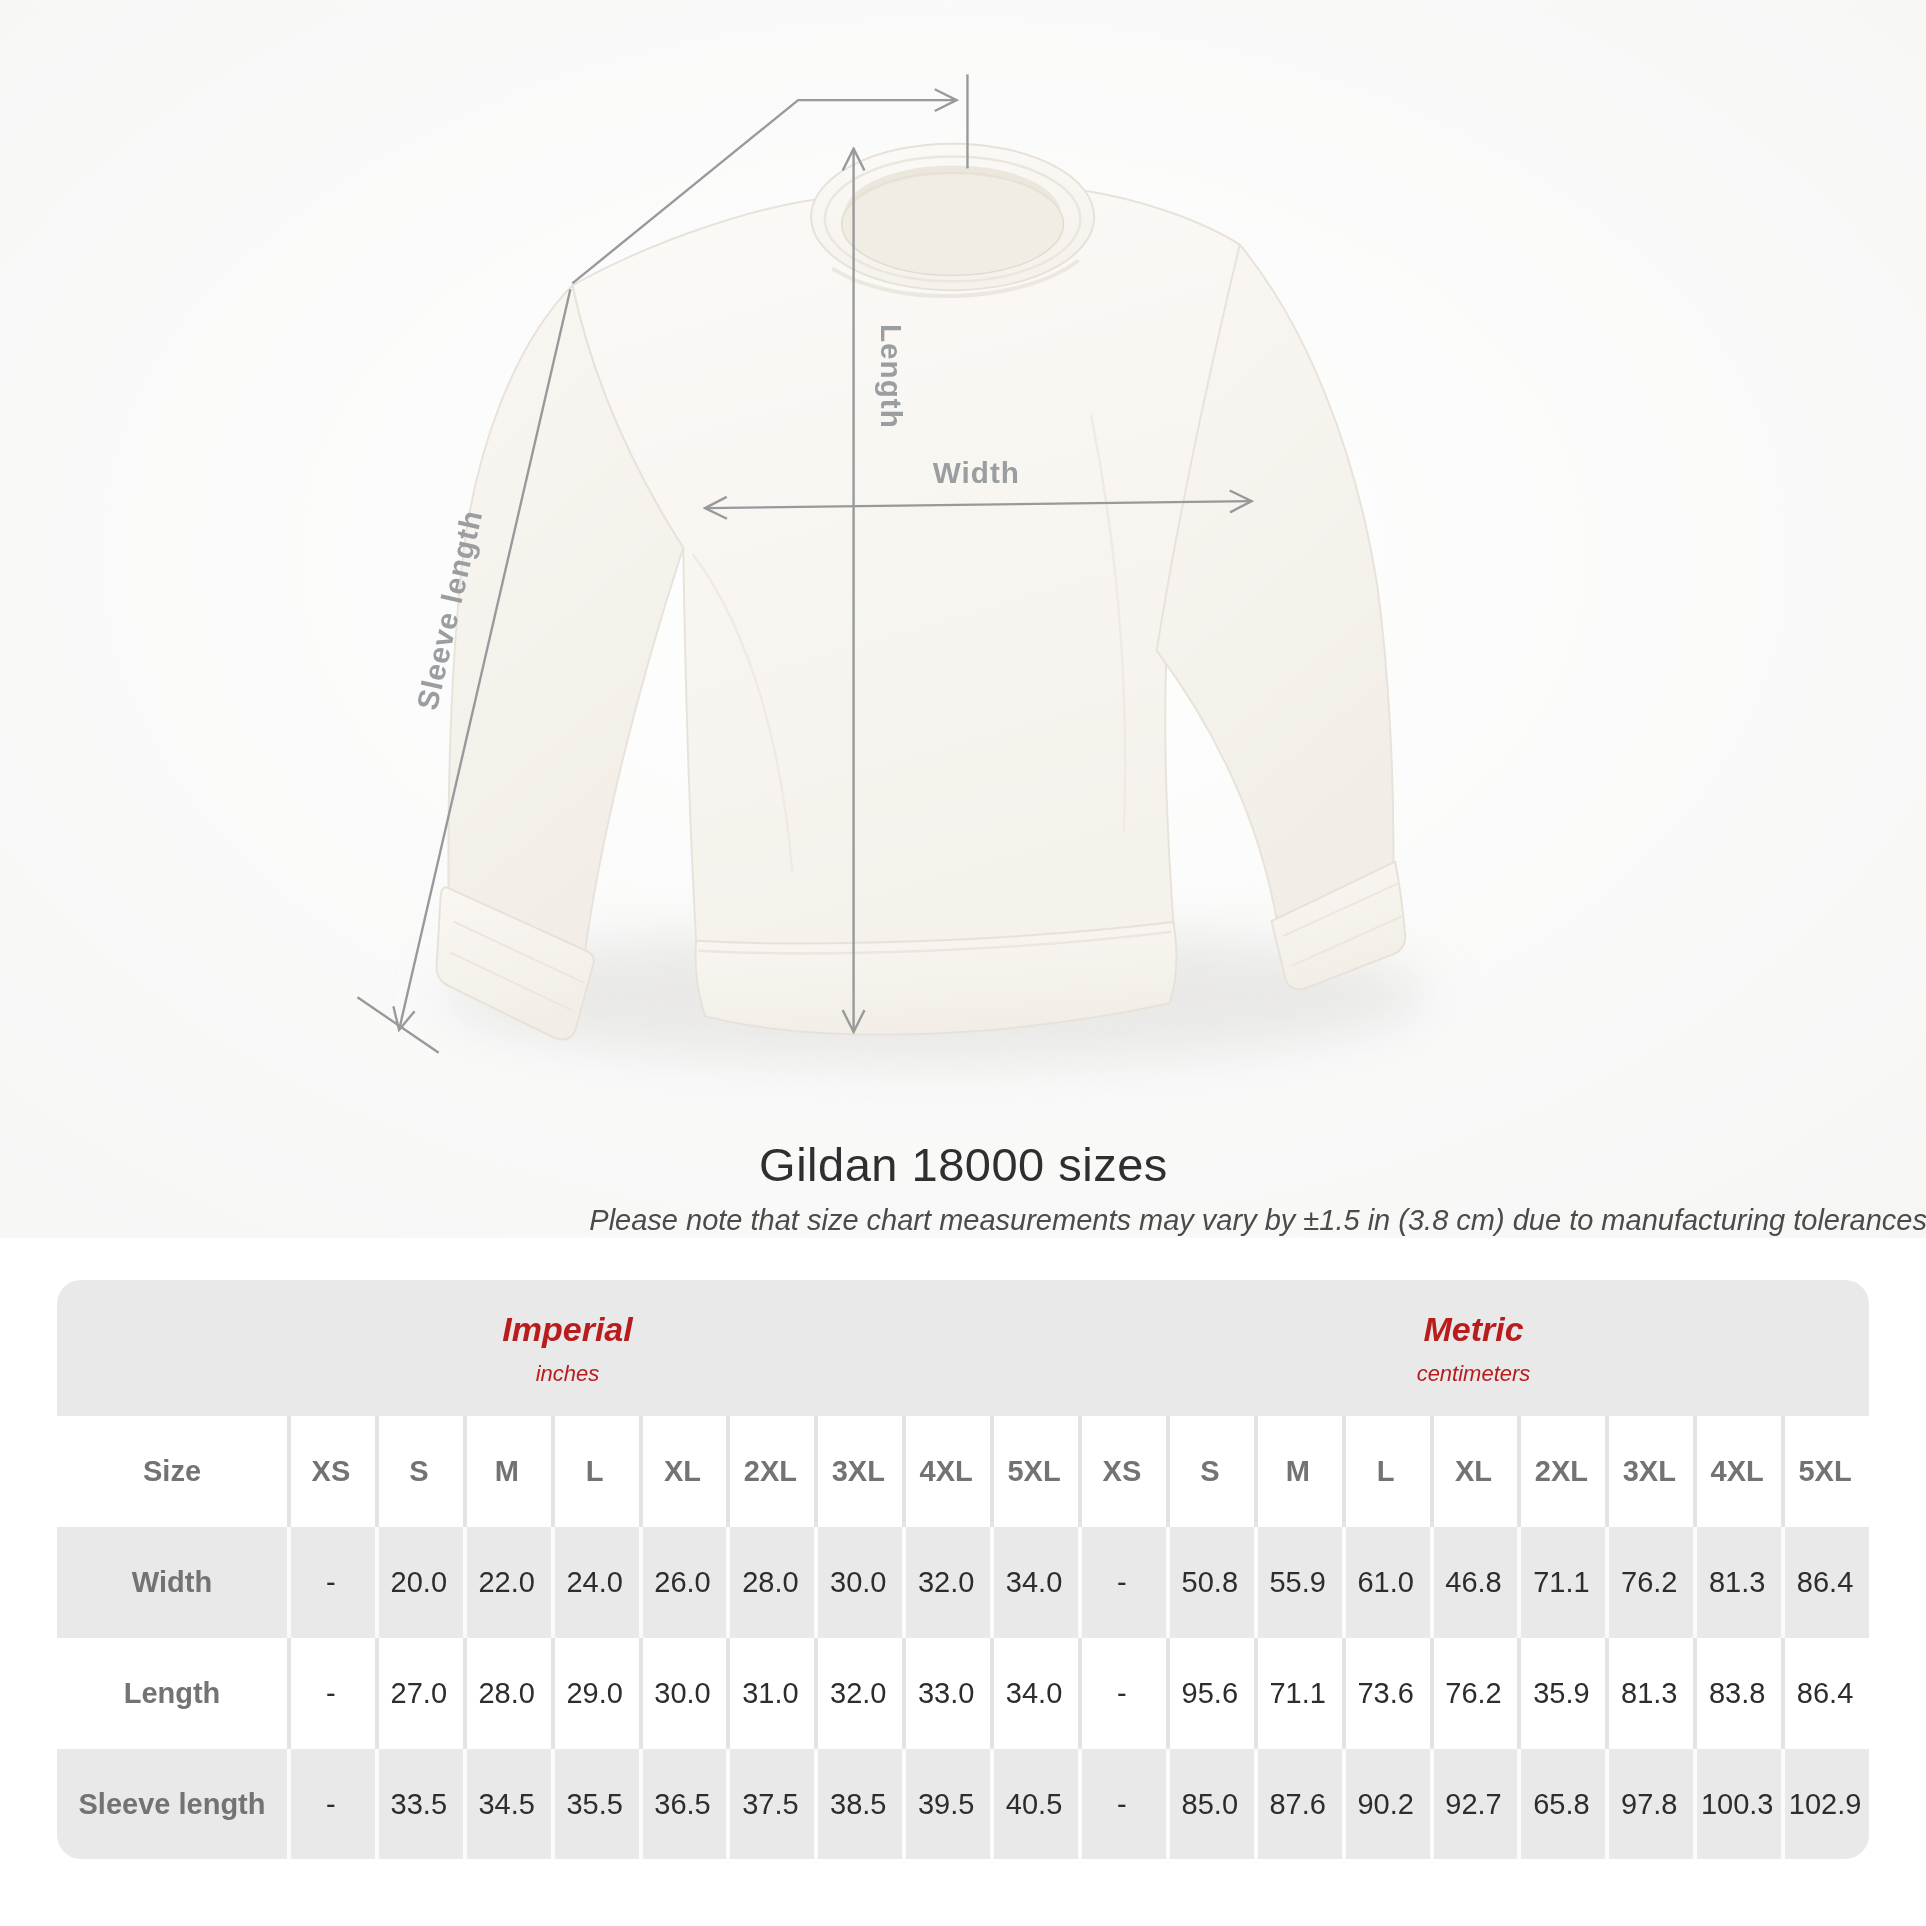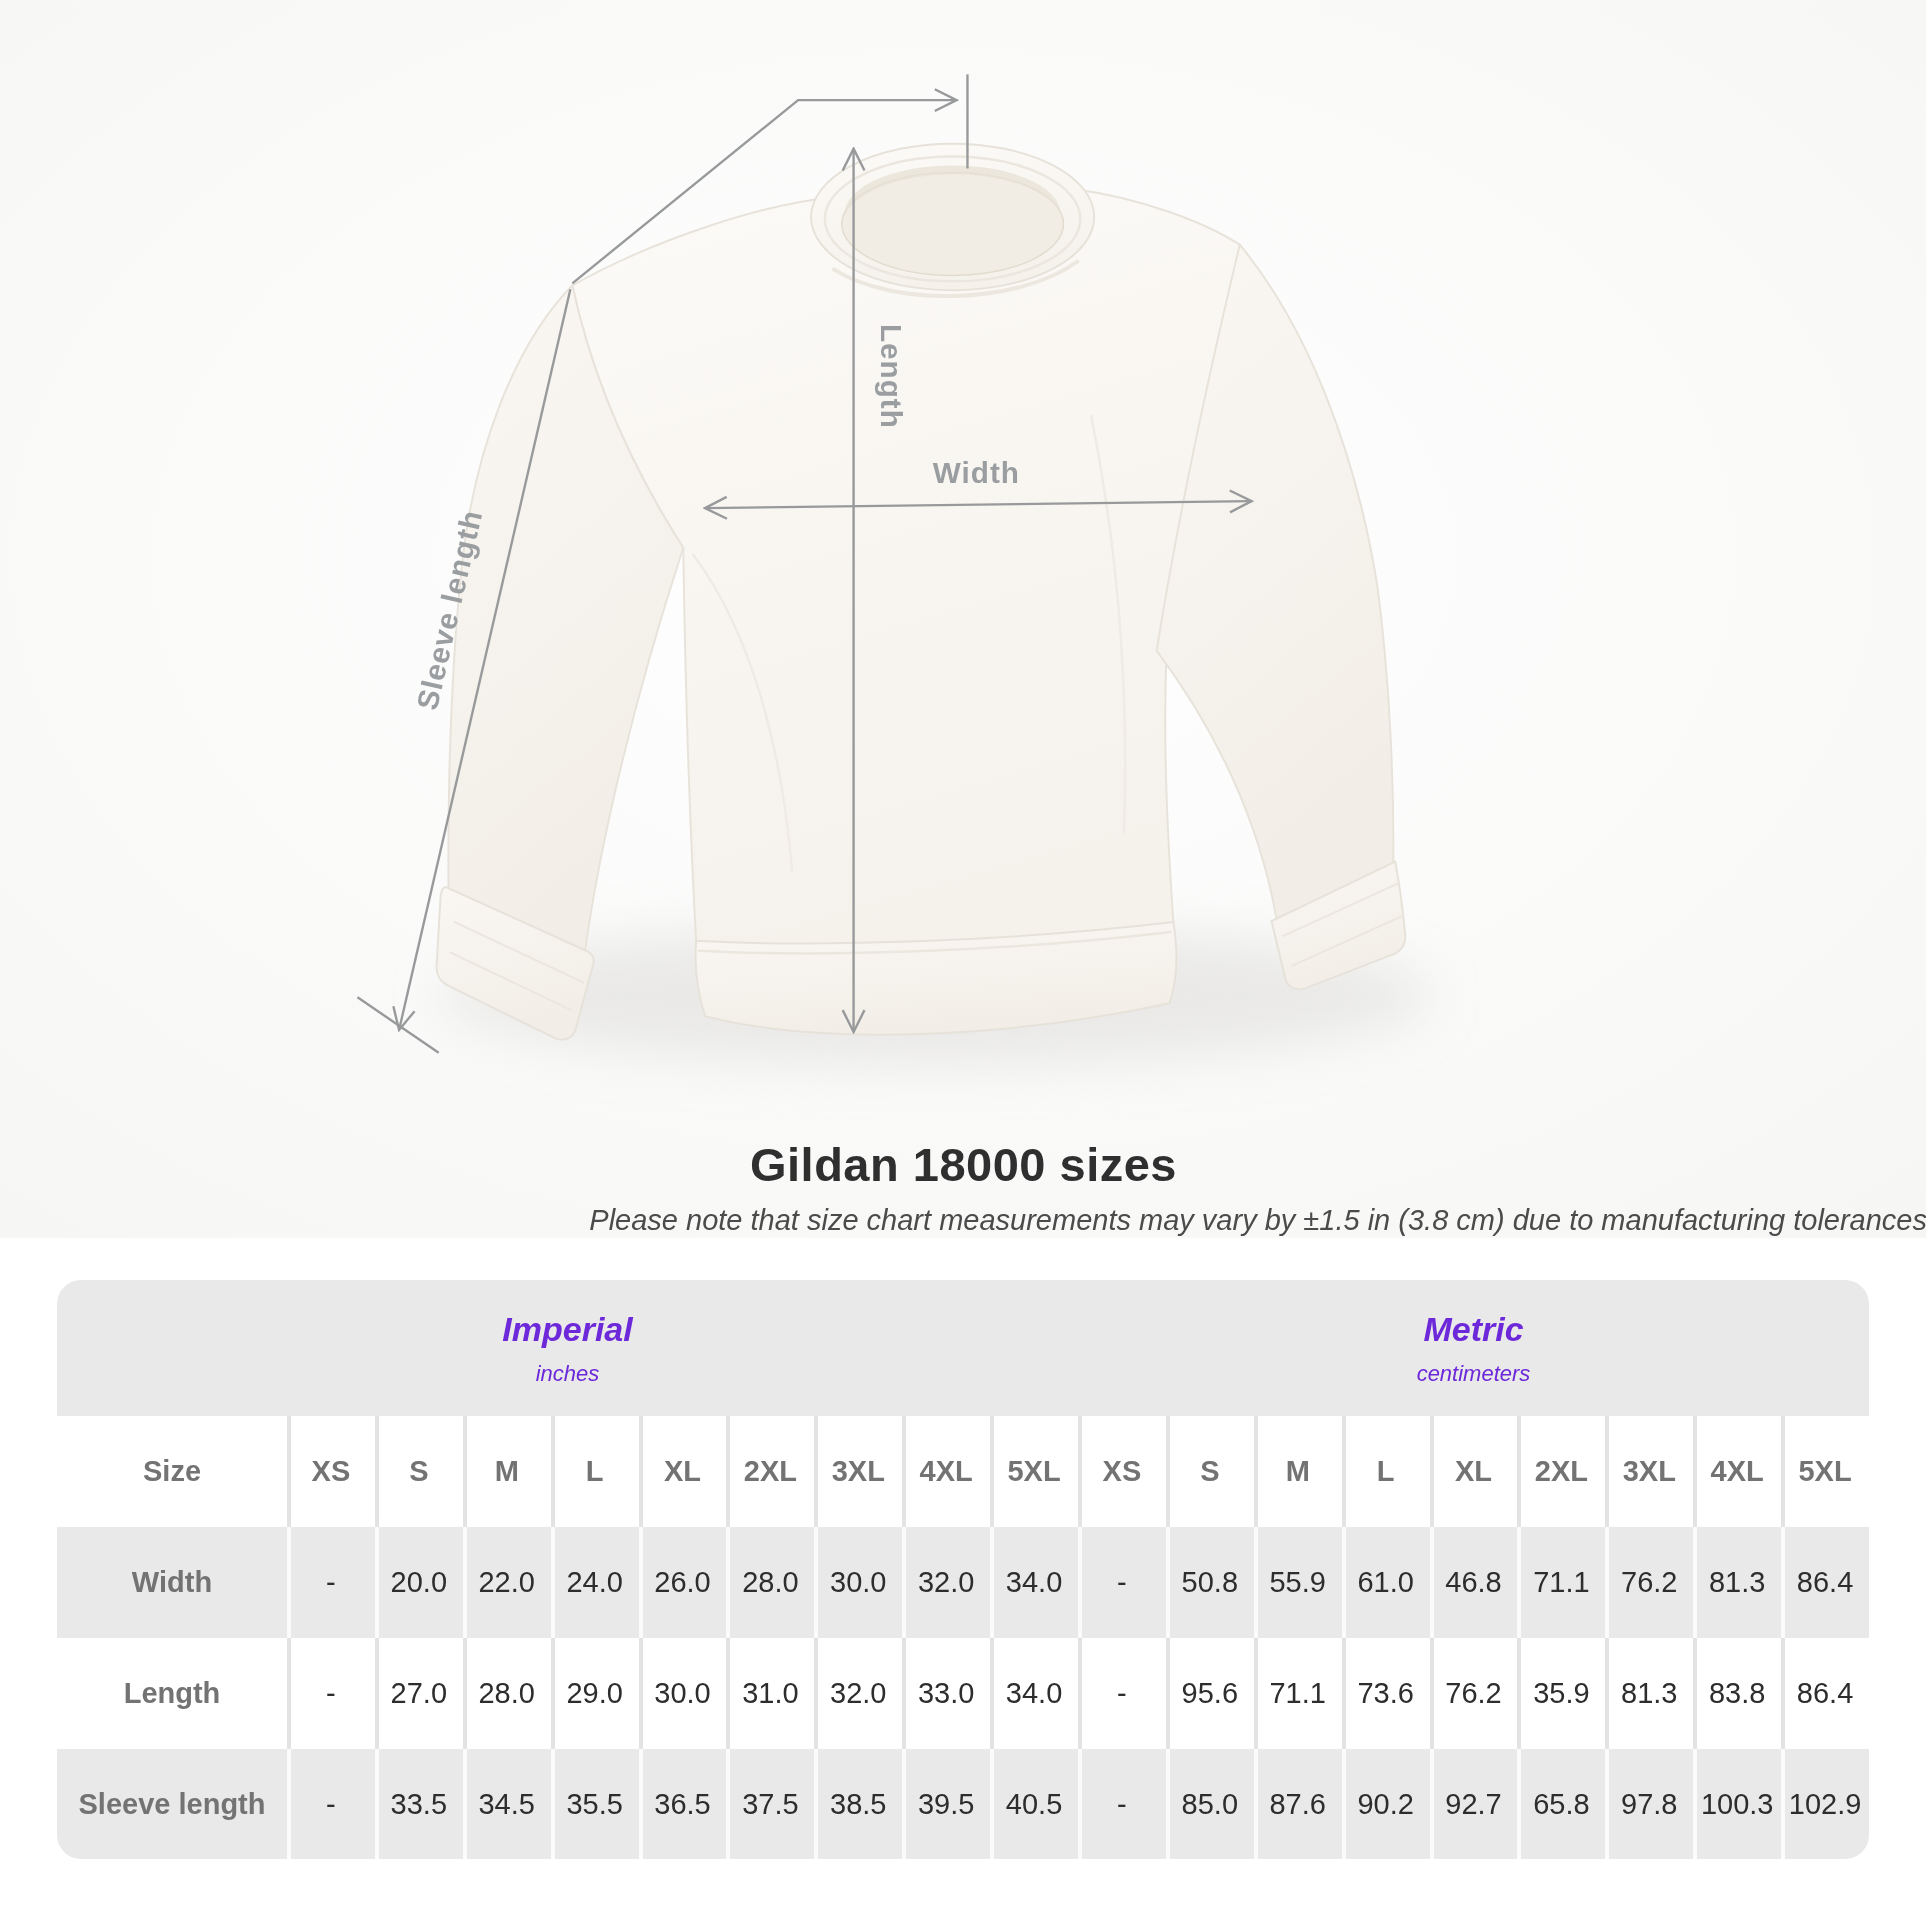--- a/index.html
+++ b/index.html
@@ -5,31 +5,31 @@
   html,body{margin:0;padding:0;background:#ffffff;}
   body{width:1927px;height:1927px;overflow:hidden;
        font-family:"Liberation Sans","DejaVu Sans",sans-serif;}
   .stage{position:relative;width:1927px;height:1927px;background:#ffffff;}
 
   
   .shirt-svg{position:absolute;left:0;top:0;}
 
   
   .title{position:absolute;left:0;top:1137px;width:100%;text-align:center;
-         font-size:47px;font-weight:700;color:#2f2f2f;letter-spacing:0.5px;}
+         font-size:47px;font-weight:400;color:#2f2f2f;letter-spacing:0.5px;}
   .subtitle{position:absolute;left:0;top:1204px;width:100%;text-align:right;
          font-size:29px;font-style:italic;color:#4b4b4b;}
 
   
   .grid{position:absolute;left:57px;top:1280px;width:1812px;height:579px;
         display:grid;grid-template-columns:230px repeat(18,1fr);
         grid-template-rows:136px 111px 111px 111px 111px;
         border-radius:24px;overflow:hidden;background:#ffffff;}
   .group{background:#e9e9e9;display:flex;flex-direction:column;align-items:center;
-         justify-content:center;color:#6d28d9;font-style:italic;row-gap:12px;}
+         justify-content:center;color:#b91c1c;font-style:italic;row-gap:12px;}
   .group.imperial{grid-column:1/11;}
   .group.metric{grid-column:11/20;font-style:italic;}
   .gname{font-size:34px;font-weight:700;}
   .gunit{font-size:22px;}
   .cell{display:flex;align-items:center;justify-content:center;font-size:29px;}
   .hd{font-weight:700;color:#737373;}
   .val{color:#2d2d2d;}
   .gray{background:#e9e9e9;}
   .sep{box-shadow:inset 4px 0 0 #e3e3e3;}
   .gray.sep{box-shadow:inset 4px 0 0 rgba(255,255,255,.8);}

